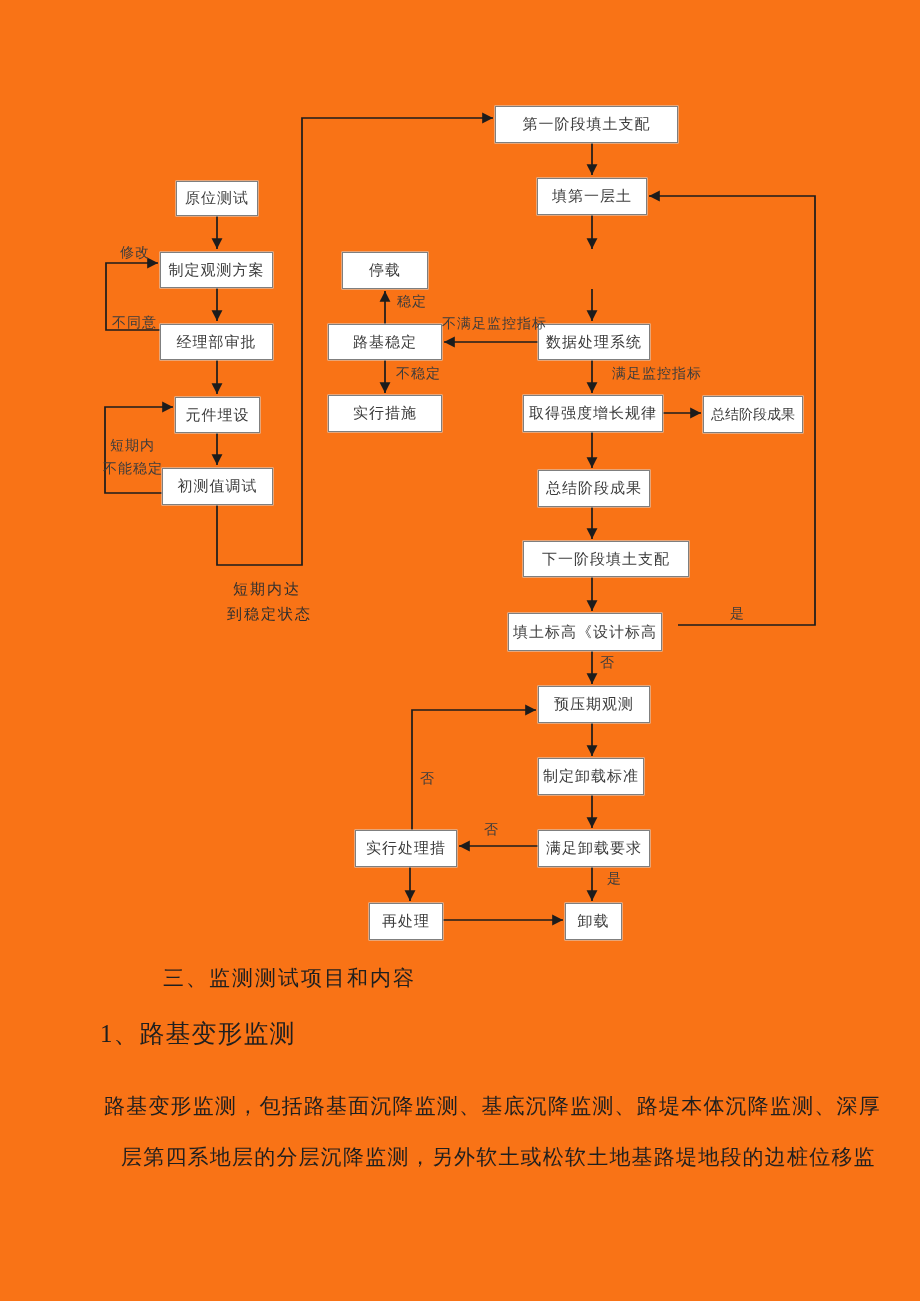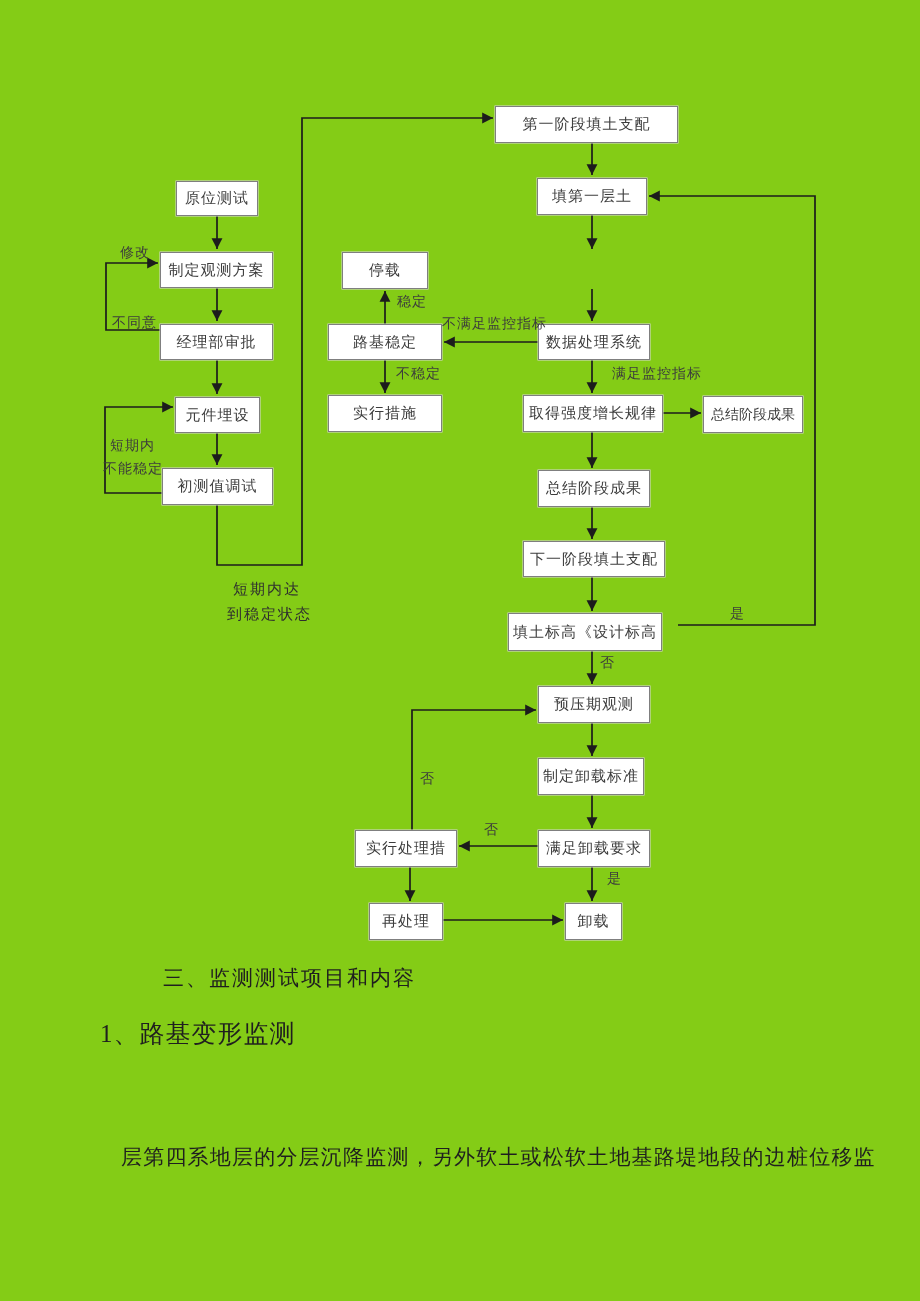--- a/index.html
+++ b/index.html
@@ -1,19 +1,19 @@
 <!DOCTYPE html>
 <html><head>
 <meta charset="utf-8">
 <style>
   html,body{margin:0;padding:0;background:#ffffff;}
   .page{
     position:relative;
     width:920px;height:1301px;
-    background:#84cc16;
+    background:#f97316;
     font-family:"Liberation Serif","DejaVu Serif",serif;
     color:#3a3a3a;
     overflow:hidden;
   }
   .flow-lines{position:absolute;left:0;top:0;width:920px;height:960px;}
   .node{
     position:absolute;
     box-sizing:border-box;
     border:1px solid #7f7f7f;
     background:#ffffff;
@@ -95,21 +95,21 @@
   <div class="node" style="left:175px;top:397px;width:85px;height:36px">元件埋设</div>
   <div class="node" style="left:162px;top:468px;width:111px;height:37px">初测值调试</div>
   <div class="node" style="left:537px;top:178px;width:110px;height:37px">填第一层土</div>
   <div class="node" style="left:342px;top:252px;width:86px;height:37px">停载</div>
   <div class="node" style="left:328px;top:324px;width:114px;height:36px">路基稳定</div>
   <div class="node" style="left:328px;top:395px;width:114px;height:37px">实行措施</div>
   <div class="node" style="left:538px;top:324px;width:112px;height:36px">数据处理系统</div>
   <div class="node" style="left:523px;top:395px;width:140px;height:37px">取得强度增长规律</div>
   <div class="node tight" style="left:703px;top:396px;width:100px;height:37px">总结阶段成果</div>
   <div class="node" style="left:538px;top:470px;width:112px;height:37px">总结阶段成果</div>
-  <div class="node" style="left:523px;top:541px;width:142px;height:36px">下一阶段填土支配</div>
+  <div class="node" style="left:523px;top:541px;width:166px;height:36px">下一阶段填土支配</div>
   <div class="node" style="left:508px;top:613px;width:154px;height:38px">填土标高《设计标高</div>
   <div class="node" style="left:538px;top:686px;width:112px;height:37px">预压期观测</div>
   <div class="node" style="left:538px;top:758px;width:106px;height:37px">制定卸载标准</div>
   <div class="node" style="left:538px;top:830px;width:112px;height:37px">满足卸载要求</div>
   <div class="node" style="left:355px;top:830px;width:102px;height:37px">实行处理措</div>
   <div class="node" style="left:369px;top:903px;width:74px;height:37px">再处理</div>
   <div class="node" style="left:565px;top:903px;width:57px;height:37px">卸载</div>
 
   <div class="edge-label" style="left:120px;top:244px">修改</div>
   <div class="edge-label" style="left:112px;top:314px">不同意</div>
@@ -122,15 +122,16 @@
   <div class="note-label" style="left:233px;top:580px">短期内达</div>
   <div class="note-label" style="left:227px;top:605px">到稳定状态</div>
   <div class="edge-label" style="left:730px;top:605px">是</div>
   <div class="edge-label" style="left:600px;top:654px">否</div>
   <div class="edge-label" style="left:420px;top:770px">否</div>
   <div class="edge-label" style="left:484px;top:821px">否</div>
   <div class="edge-label" style="left:607px;top:870px">是</div>
 
   <div class="doc-heading">三、监测测试项目和内容</div>
   <div class="doc-subheading">1、路基变形监测</div>
+  <div class="doc-par-line line-1">路基变形监测，包括路基面沉降监测、基底沉降监测、路堤本体沉降监测、深厚</div>
   <div class="doc-par-line line-2">层第四系地层的分层沉降监测，另外软土或松软土地基路堤地段的边桩位移监</div>
 
 </div>
 
 </body></html>

